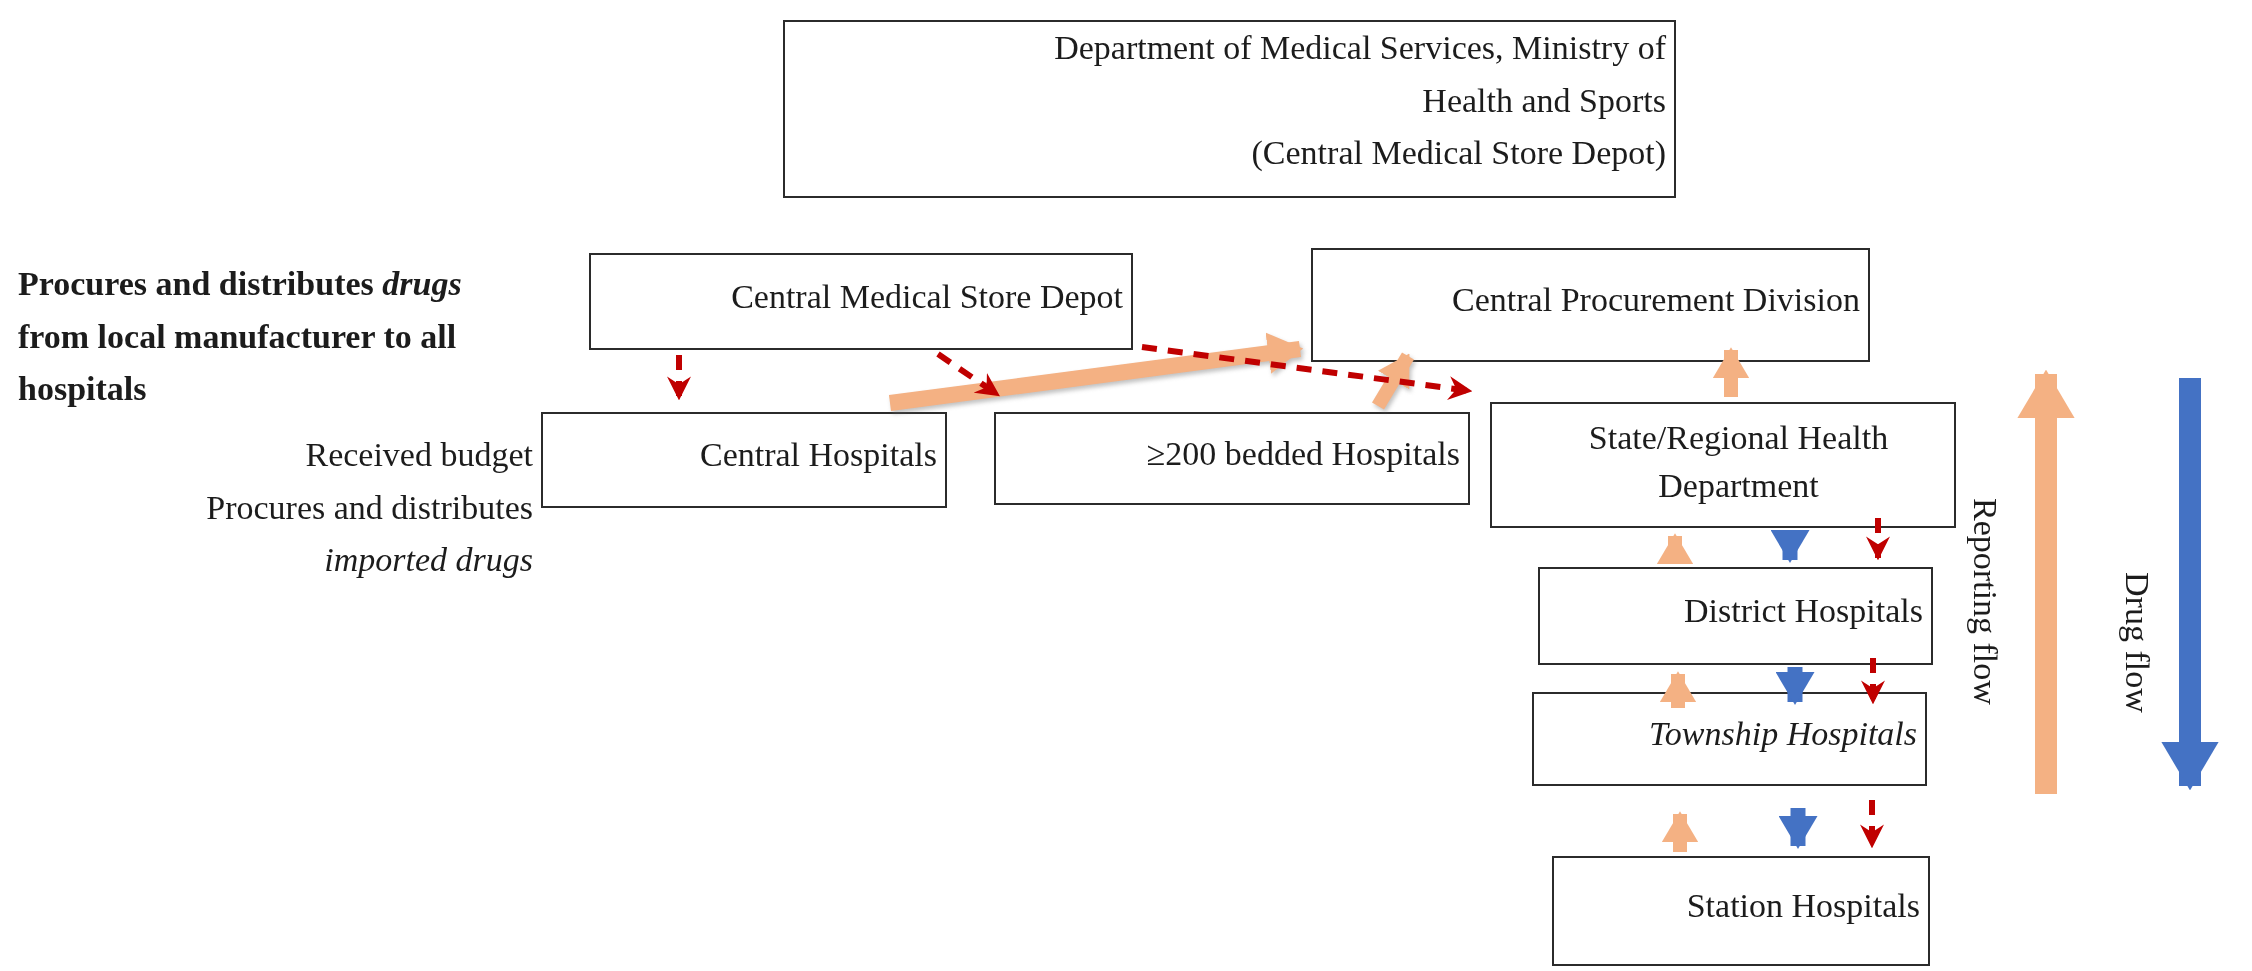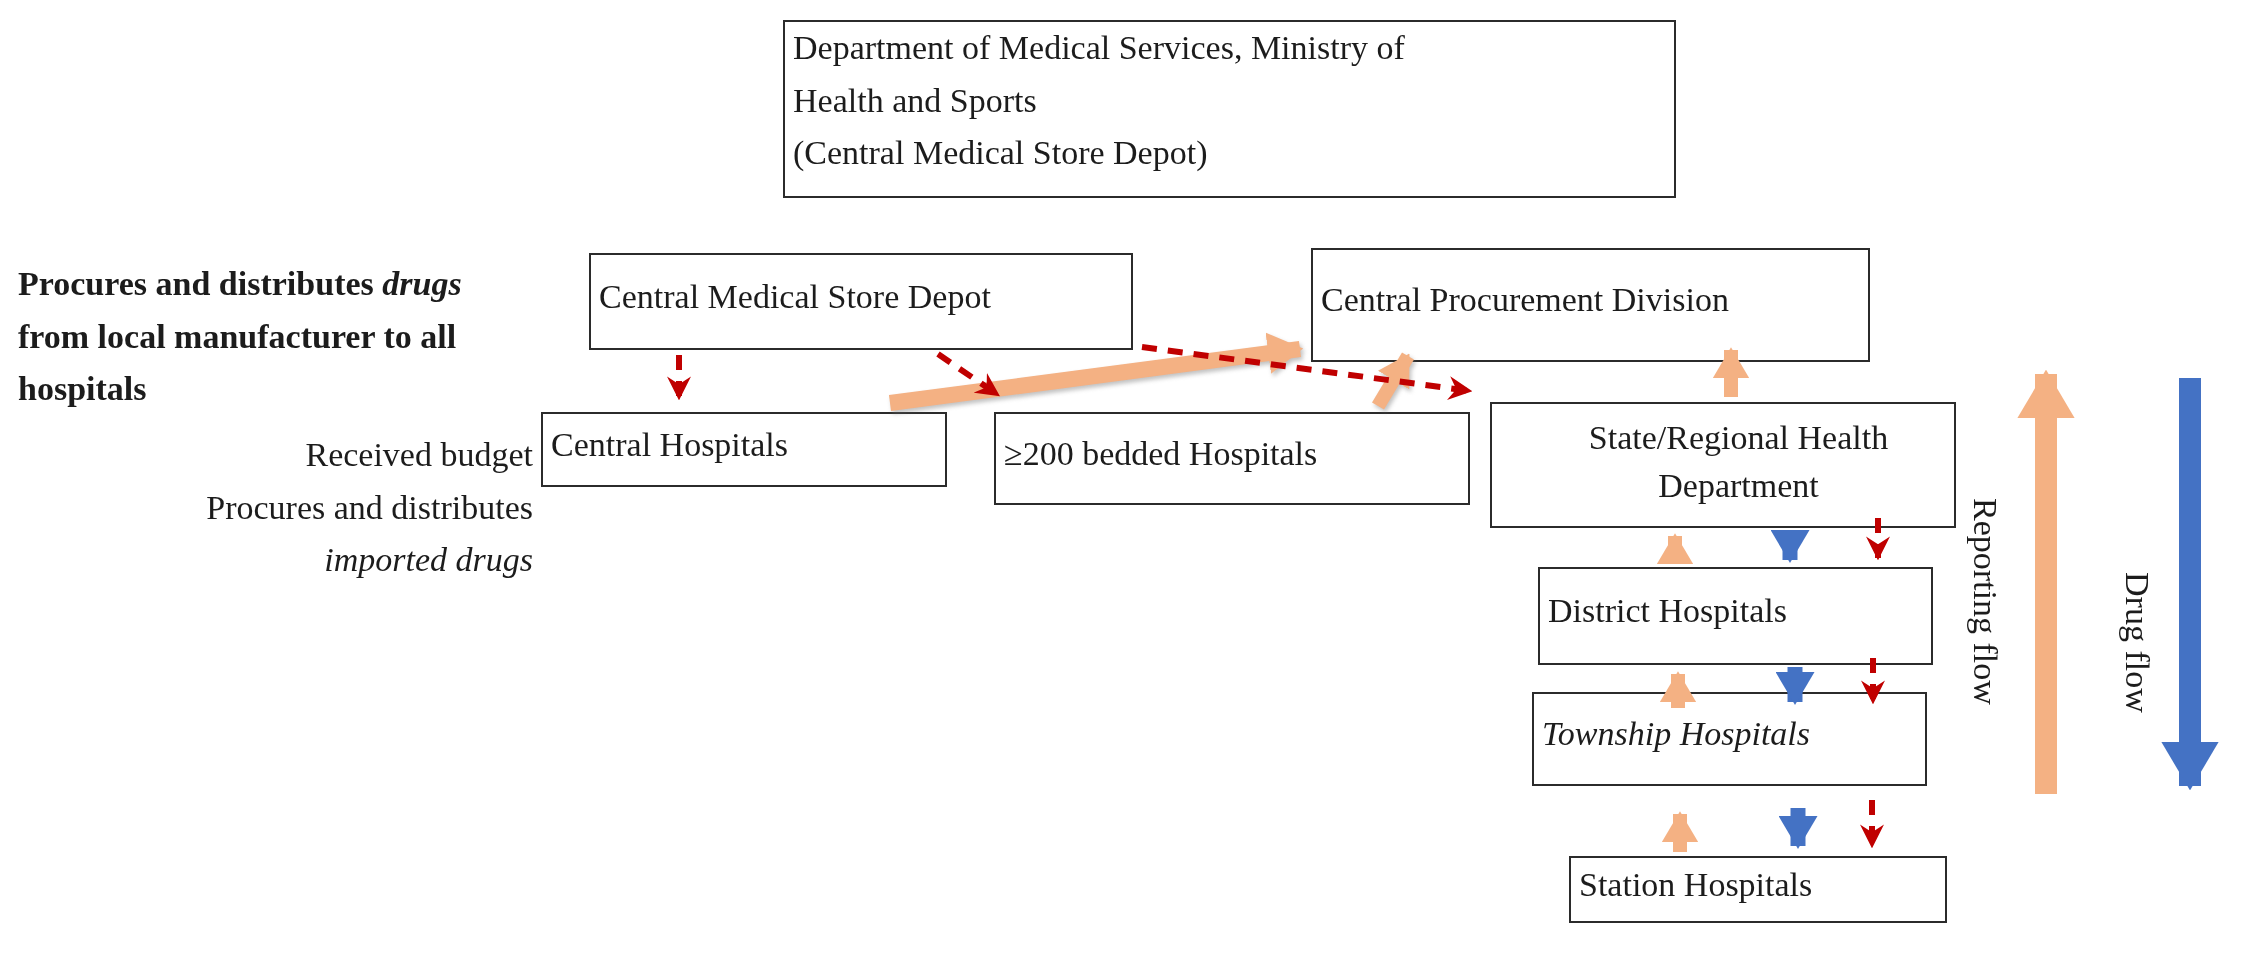--- a/index.html
+++ b/index.html
@@ -10,33 +10,33 @@
     --text:#1c1c1c;
   }
   html,body{margin:0;padding:0;background:#ffffff;}
   .canvas{
     position:relative;width:2252px;height:971px;background:#fff;overflow:hidden;
     font-family:"Liberation Serif", serif;color:var(--text);
   }
   .arrows{position:absolute;left:0;top:0;z-index:3;pointer-events:none;}
   .box{
     position:absolute;z-index:2;border:2px solid var(--box-border);background:#fff;
-    display:flex;flex-direction:column;align-items:flex-start;justify-content:center;
+    display:flex;flex-direction:column;align-items:flex-end;justify-content:center;
     text-align:center;font-size:34px;line-height:1.4;box-sizing:border-box;
     padding:0 8px 10px 8px;
   }
   .title-box{left:783px;top:20px;width:893px;height:178px;padding-bottom:16px;line-height:1.55;}
   .box-cmsd{left:589px;top:253px;width:544px;height:97px;}
   .box-cpd{left:1311px;top:248px;width:559px;height:114px;}
-  .box-central-hospitals{left:541px;top:412px;width:406px;height:75px;font-family:Liberation Serif, serif;}
+  .box-central-hospitals{left:541px;top:412px;width:406px;height:96px;font-family:Liberation Serif, serif;}
   .box-bedded{left:994px;top:412px;width:476px;height:93px;}
   .box-srhd{left:1490px;top:402px;width:466px;height:126px;padding-bottom:6px;padding-left:39px;}
   .box-district{left:1538px;top:567px;width:395px;height:98px;}
   .box-township{left:1532px;top:692px;width:395px;height:94px;font-style:italic;}
-  .box-station{left:1552px;top:856px;width:378px;height:67px;margin-left:17px;}
+  .box-station{left:1552px;top:856px;width:378px;height:110px;}
   .note{
     position:absolute;left:18px;width:515px;font-size:34px;line-height:1.55;z-index:2;
   }
   .note1{top:224px;font-weight:bold;}
   .note2{top:429px;text-align:right;}
   .vlabel{
     position:absolute;z-index:2;font-size:34px;white-space:nowrap;
     writing-mode:vertical-rl;text-orientation:mixed;
   }
   .vlabel-reporting{left:1966px;top:498px;}

